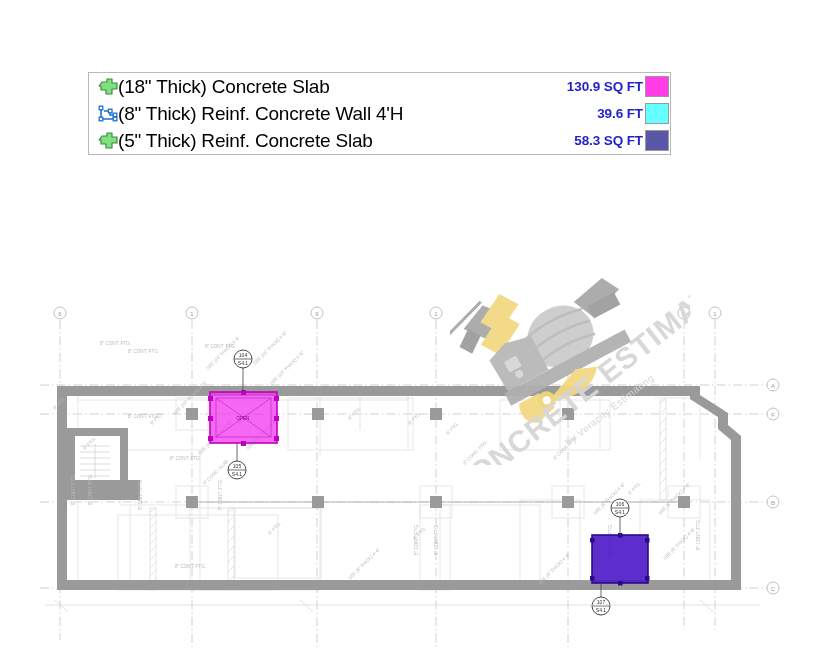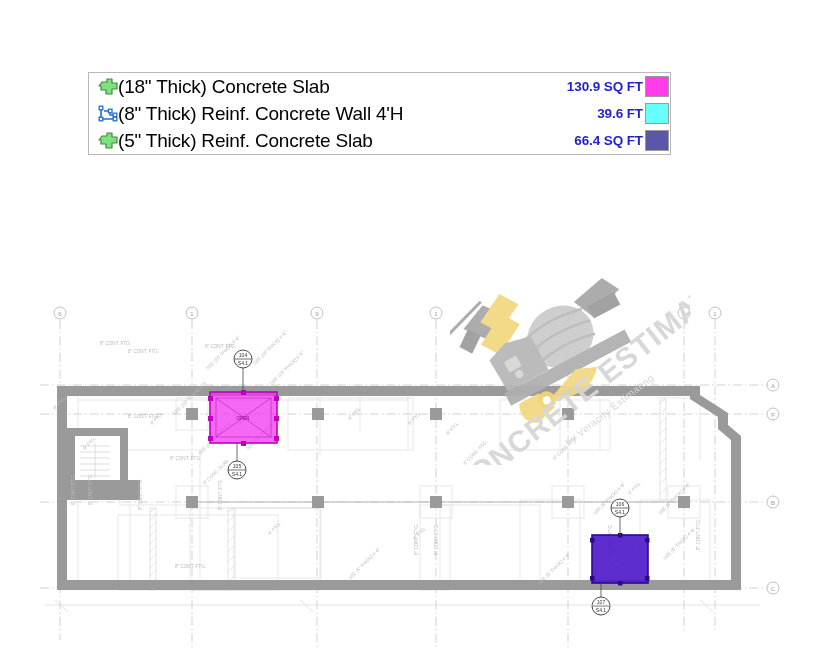--- a/index.html
+++ b/index.html
@@ -128,21 +128,21 @@
   </div>
 
   <div class="legend-row">
     <span class="legend-icon">
       <svg width="21" height="18" viewBox="0 0 21 18">
         <path d="M4 4 L9 4 L9 1 L14 1 L14 5 L19 5 L19 11 L14 11 L14 16 L8 16 L8 12 L3 12 L3 8 L1 8 Z" fill="#7fe07f" stroke="#3c8c3c" stroke-width="1.2" stroke-linejoin="round"></path>
       </svg>
     </span>
     <span class="legend-label">(5" Thick) Reinf. Concrete Slab</span>
     <span class="legend-spacer"></span>
-    <span class="legend-value">66.4 SQ FT</span>
+    <span class="legend-value">58.3 SQ FT</span>
     <span class="legend-swatch" style="background:#5b57a8"></span>
   </div>
 
 </div>
 
 <div id="plan">
 <svg id="plan-svg" width="819" height="420" viewBox="0 0 819 420">
 
   <g stroke="#bdbdbd" stroke-width="0.7" stroke-dasharray="9,3,1.5,3">
     <line x1="60" y1="70" x2="60" y2="390"></line>

